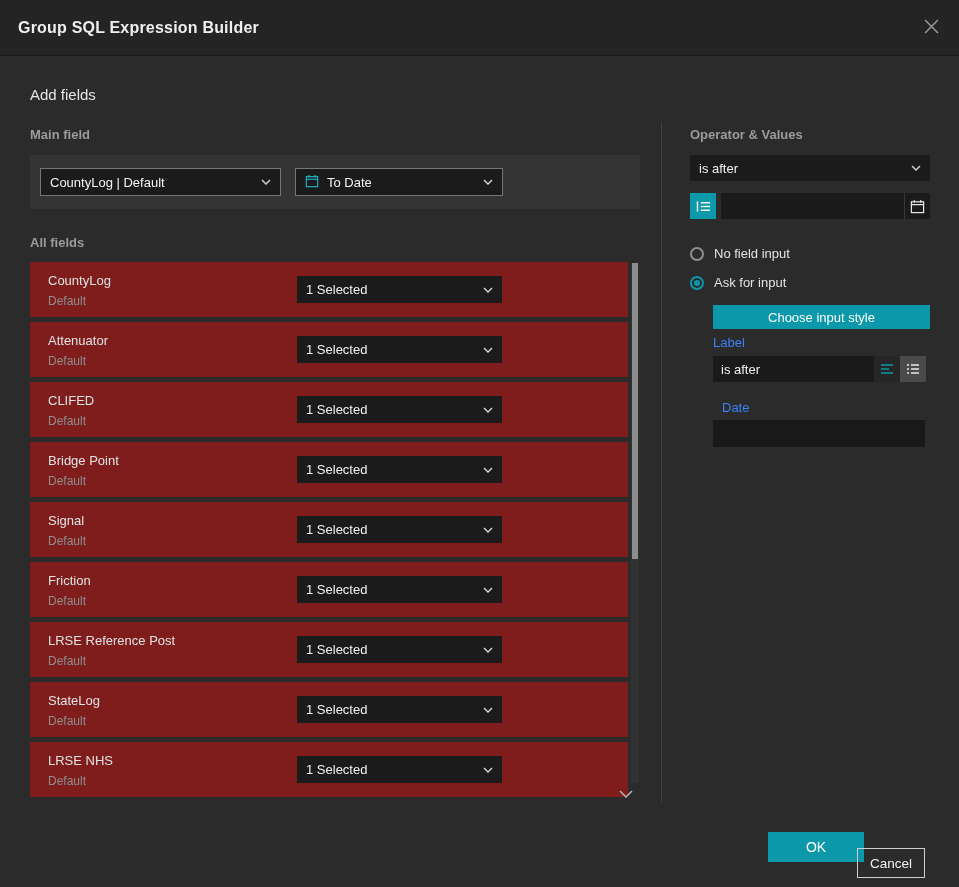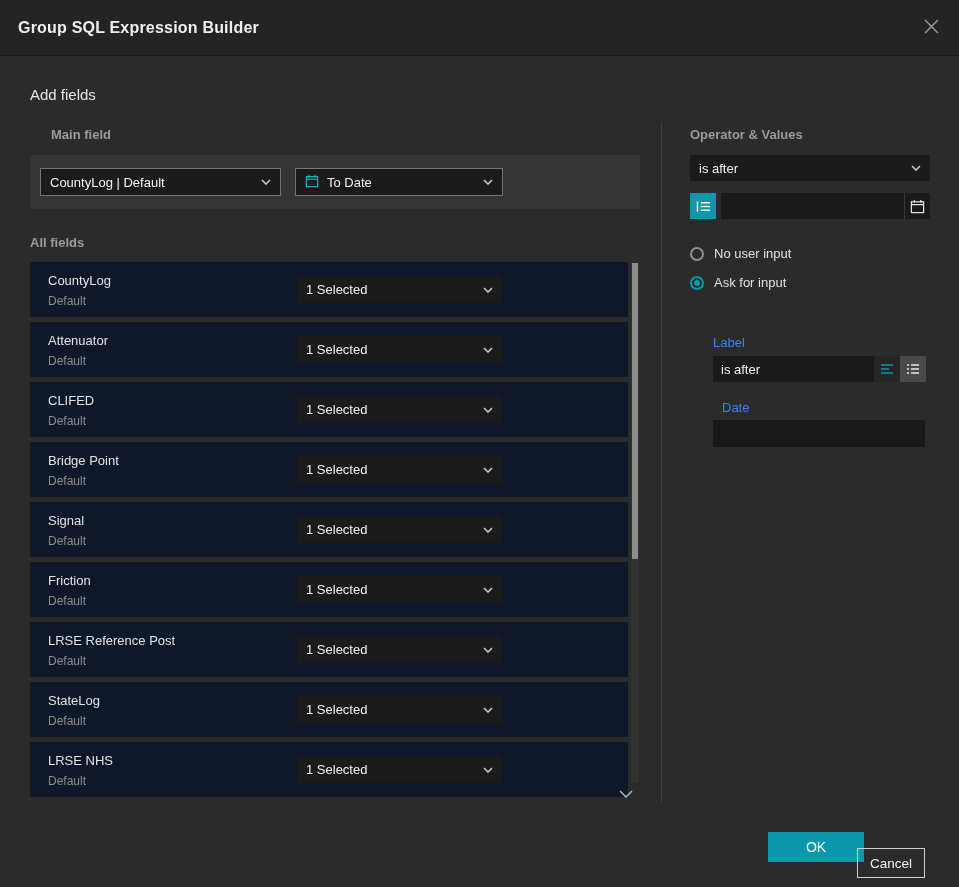--- a/index.html
+++ b/index.html
@@ -25,21 +25,21 @@
   .panel { position:absolute; background:#343434; }
 
   
   .main-panel { left:30px; top:155px; width:610px; height:54px; }
   .mf-select { position:absolute; left:10px; top:13px; width:241px; height:28px; }
   .date-select { position:absolute; left:265px; top:13px; width:208px; height:28px; }
   .teal { color:#1fb4c8; }
 
   
   .rows { position:absolute; left:30px; top:262px; width:598px; }
-  .field-row { position:relative; height:55px; background:#0f172a; margin-bottom:5px; }
+  .field-row { position:relative; height:55px; background:#7f1d1d; margin-bottom:5px; }
   .field-name { position:absolute; left:18px; top:11px; font-size:13px; color:#e3e3e3; }
   .field-sub { position:absolute; left:18px; top:32px; font-size:12px; color:#8e8e8e; }
   .row-select { position:absolute; left:267px; top:14px; width:205px; height:27px; }
 
   .scrollbar-track { position:absolute; left:631px; top:263px; width:8px; height:520px; background:#323232; }
   .scrollbar-thumb { position:absolute; left:1px; top:0; width:6px; height:296px; background:#8d8d8d; cursor:pointer; }
   .scroll-more { position:absolute; left:619px; top:784px; color:#b5b5b5; }
 
   .vdivider { position:absolute; left:661px; top:122px; width:1px; height:680px; background:#404040; }
 
@@ -76,21 +76,21 @@
   <div class="hdr">
     <span class="hdr-title">Group SQL Expression Builder</span>
   </div>
   <div class="close-btn">
     <svg width="15" height="15" viewBox="0 0 14 14">
         <path d="M1 1l12 12M13 1L1 13" stroke="currentColor" stroke-width="1.4"></path>
       </svg>
   </div>
 
   <div class="sec-title" style="left:30px; top:86px;">Add fields</div>
-  <div class="sub-label" style="left:30px; top:127px;margin-left:21px;">Main field</div>
+  <div class="sub-label" style="left:30px; top:127px;">Main field</div>
 
   <div class="panel main-panel">
     <div class="select bordered date-select">
       <span class="teal">
         <svg width="14" height="14" viewBox="0 0 16 16" fill="none" stroke="currentColor" stroke-width="1.3">
           <rect x="1.5" y="3" width="13" height="11.5"></rect>
             <line x1="1.5" y1="6" x2="14.5" y2="6"></line>
             <line x1="4.5" y1="1" x2="4.5" y2="4"></line>
             <line x1="11.5" y1="1" x2="11.5" y2="4"></line>
         </svg>
@@ -270,28 +270,29 @@
     <svg width="15" height="15" viewBox="0 0 16 16" fill="none" stroke="currentColor" stroke-width="1.3">
       <rect x="1.5" y="3" width="13" height="11.5"></rect>
         <line x1="1.5" y1="6" x2="14.5" y2="6"></line>
         <line x1="4.5" y1="1" x2="4.5" y2="4"></line>
         <line x1="11.5" y1="1" x2="11.5" y2="4"></line>
     </svg>
   </div>
 
   <div class="radio-row" style="top:246px;">
     <span class="radio"></span>
-    <span class="radio-label">No user input</span>
+    <span class="radio-label">No field input</span>
   </div>
 
   <div class="radio-row" style="top:275px;">
     <span class="radio checked"></span>
     <span class="radio-label">Ask for input</span>
   </div>
 
+  <button class="choose-btn">Choose input style</button>
 
   <div class="mini-label" style="left:713px; top:335px;">Label</div>
   <input class="label-input" value="is after" style="">
   <div class="icon-btn style-btn-1">
     <svg width="14" height="12" viewBox="0 0 14 12" stroke="currentColor" stroke-width="1.5" fill="none">
       <line x1="1" y1="2" x2="13" y2="2"></line>
         <line x1="1" y1="6" x2="9" y2="6"></line>
         <line x1="1" y1="10" x2="13" y2="10"></line>
     </svg>
   </div>

